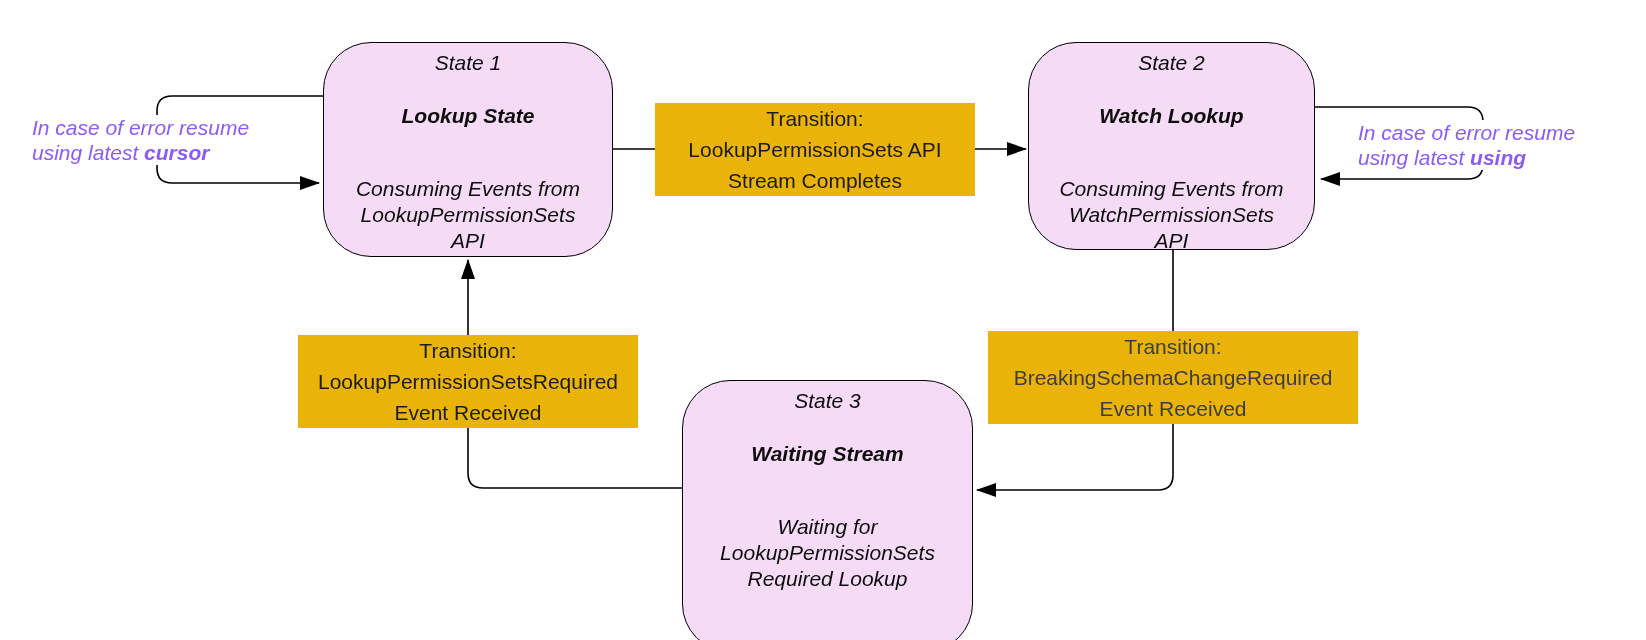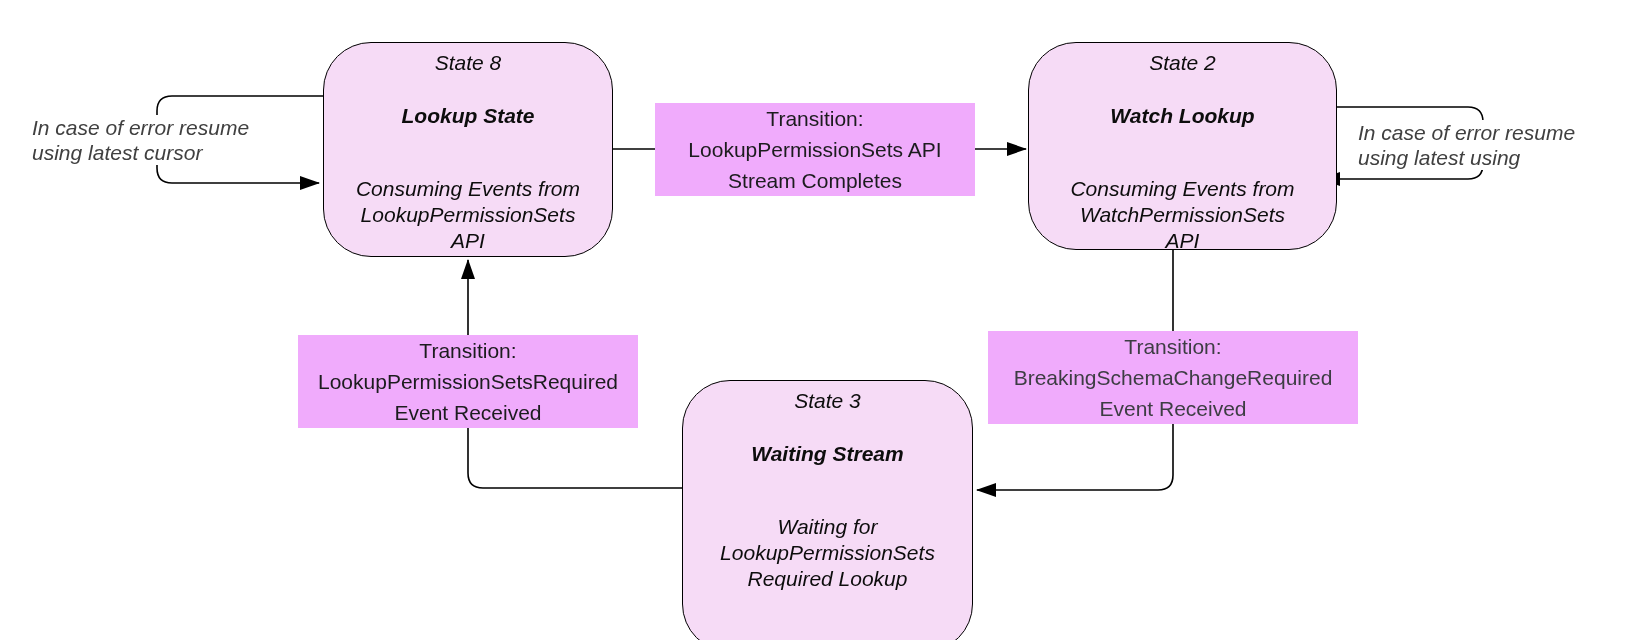--- a/index.html
+++ b/index.html
@@ -49,41 +49,41 @@
   }
   .state-desc {
     font-style: italic;
     font-size: 21px;
     line-height: 26px;
     margin-top: 48px;
     white-space: pre-line;
   }
   .t-label {
     position: absolute;
-    background: #f0abfc;
+    background: #eab308;
     text-align: center;
     font-size: 21px;
     line-height: 31px;
     white-space: pre-line;
     color: #1c1c1e;
   }
   .t-label.muted {
     color: #3d3d43;
   }
   .loop-label {
     position: absolute;
     background: #ffffff;
     font-style: italic;
     font-size: 21px;
     line-height: 25px;
-    color: #404040;
+    color: #8b5cf6;
     white-space: nowrap;
   }
   .loop-label .bw {
-    font-weight: 400;
+    font-weight: 700;
     text-align: right;
   }
 </style>
 </head>
 <body>
 
 <div class="canvas">
 
   <svg class="wires" width="1646" height="640" viewBox="0 0 1646 640">
     <defs>
@@ -119,28 +119,28 @@
     <span>In case of error resume</span><br>
     <span>using latest </span><span class="bw">cursor</span>
   </div>
 
   <div class="loop-label" style="left:1358px; top:120px;">
     <span>In case of error resume</span><br>
     <span>using latest </span><span class="bw">using</span>
   </div>
 
   <div class="state-box" style="left:323px; top:42px; width:290px; height:215px;">
-    <div class="state-title">State 8</div>
+    <div class="state-title">State 1</div>
     <div class="state-name">Lookup State</div>
     <div class="state-desc">Consuming Events from
 LookupPermissionSets
 API</div>
   </div>
 
-  <div class="state-box" style="left:1028px; top:42px; width:309px; height:208px;">
+  <div class="state-box" style="left:1028px; top:42px; width:287px; height:208px;">
     <div class="state-title">State 2</div>
     <div class="state-name">Watch Lookup</div>
     <div class="state-desc">Consuming Events from
 WatchPermissionSets
 API</div>
   </div>
 
   <div class="state-box" style="left:682px; top:380px; width:291px; height:272px;">
     <div class="state-title">State 3</div>
     <div class="state-name">Waiting Stream</div>

